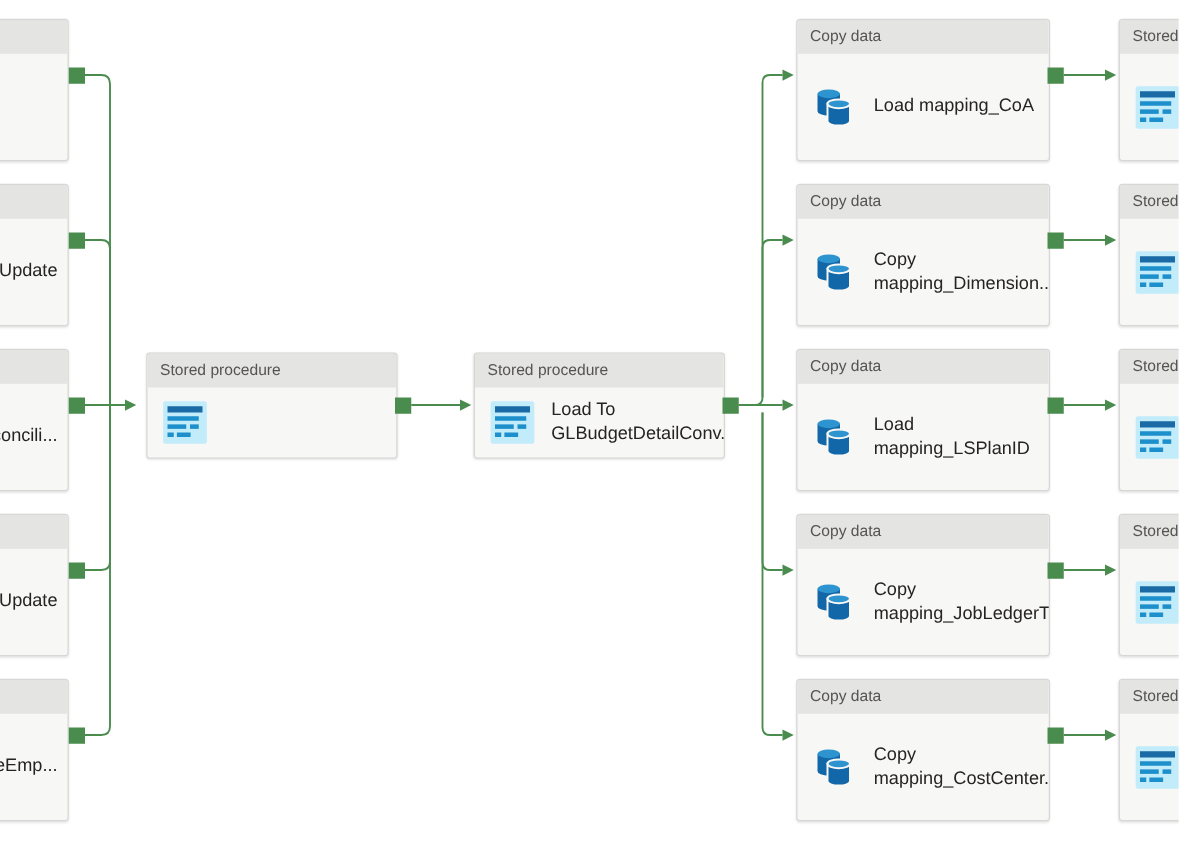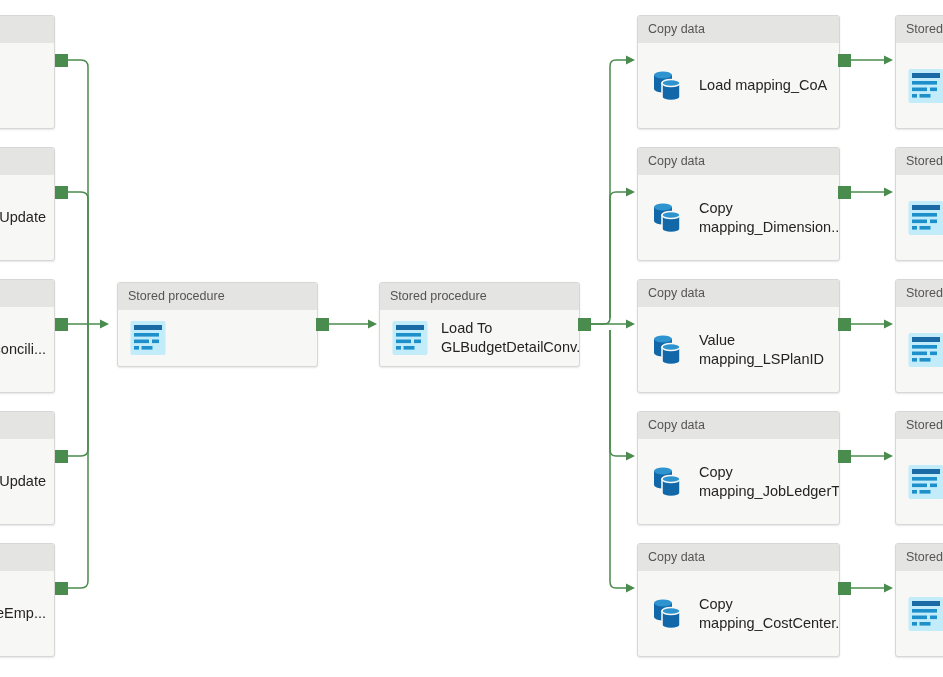--- a/index.html
+++ b/index.html
@@ -164,21 +164,21 @@
   </div>
   <div class="node" style="left:637px;top:279px;">
     <div class="node-header">Copy data</div>
     <div class="node-body">
       <svg class="icon" viewBox="0 0 36 36">
         <path d="M4 7 v14 a9 3.5 0 0 0 18 0 v-14 z" fill="#1167a8"></path>
         <ellipse cx="13" cy="7" rx="9" ry="3.5" fill="#2e94d0"></ellipse>
         <path d="M12 15 v14 a9 3.5 0 0 0 18 0 v-14 z" fill="#1167a8" stroke="#f7f7f6" stroke-width="1.6"></path>
         <ellipse cx="21" cy="15" rx="9" ry="3.5" fill="#2e94d0" stroke="#f7f7f6" stroke-width="1.6"></ellipse>
       </svg>
-      <span class="label">Value mapping_LSPlanID</span>
+      <span class="label">Load mapping_LSPlanID</span>
     </div>
   </div>
   <div class="node" style="left:637px;top:411px;">
     <div class="node-header">Copy data</div>
     <div class="node-body">
       <svg class="icon" viewBox="0 0 36 36">
         <path d="M4 7 v14 a9 3.5 0 0 0 18 0 v-14 z" fill="#1167a8"></path>
         <ellipse cx="13" cy="7" rx="9" ry="3.5" fill="#2e94d0"></ellipse>
         <path d="M12 15 v14 a9 3.5 0 0 0 18 0 v-14 z" fill="#1167a8" stroke="#f7f7f6" stroke-width="1.6"></path>
         <ellipse cx="21" cy="15" rx="9" ry="3.5" fill="#2e94d0" stroke="#f7f7f6" stroke-width="1.6"></ellipse>

